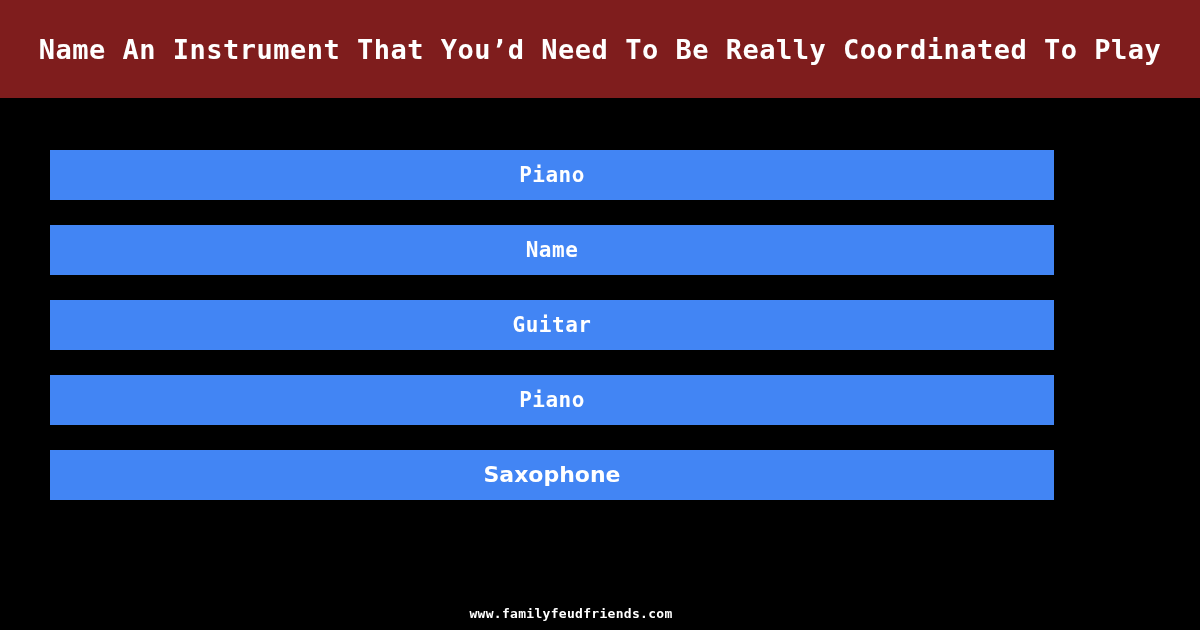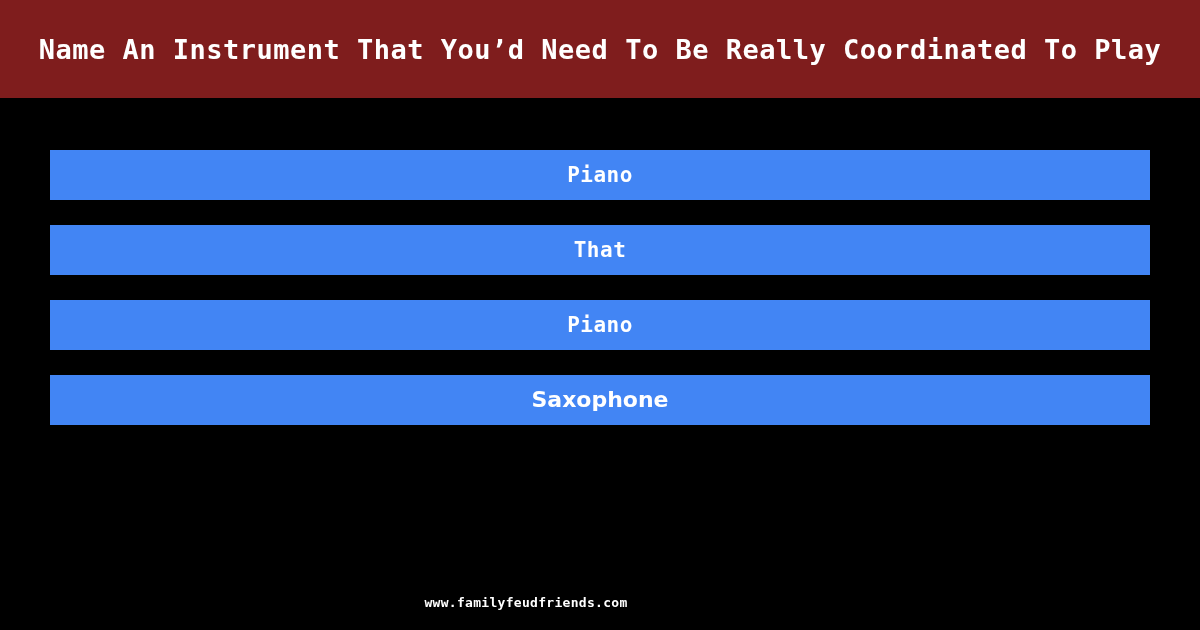--- a/index.html
+++ b/index.html
@@ -44,21 +44,21 @@
   }
 
   
   .answers {
     position: absolute;
     left: 50px;
     top: 150px;
     width: 1100px;
   }
   .answer-row {
-    width: 1100px;
+    width: 1004px;
     height: 50px;
     background: #4285f4;
     margin-bottom: 25px;
     display: flex;
     align-items: center;
     justify-content: center;
   }
   .answer-row:last-child {
     margin-bottom: 13px;
   }
@@ -79,22 +79,23 @@
   }
 
   
   .footer {
     position: absolute;
     left: 0;
     top: 596px;
     width: 1052px;
     height: 34px;
     display: flex;
-    align-items: flex-start;
+    align-items: center;
     justify-content: center;
+    padding-left: 45px;
   }
   .footer-url {
     color: #ffffff;
     font-family: "DejaVu Sans Mono", monospace;
     font-weight: bold;
     font-size: 13px;
     letter-spacing: 0.3px;
     line-height: 1;
     white-space: nowrap;
   }
@@ -106,21 +107,24 @@
 
   <div class="header">
     <div class="header-title">Name An Instrument That You’d Need To Be Really Coordinated To Play</div>
   </div>
 
   <div class="answers">
     <div class="answer-row">
       <span class="answer-label">Piano</span>
     </div>
     <div class="answer-row">
-      <span class="answer-label">That</span>
+      <span class="answer-label">Name</span>
+    </div>
+    <div class="answer-row">
+      <span class="answer-label">Guitar</span>
     </div>
     <div class="answer-row">
       <span class="answer-label">Piano</span>
     </div>
     <div class="answer-row alt-font">
       <span class="answer-label">Saxophone</span>
     </div>
   </div>
 
   <div class="footer">

